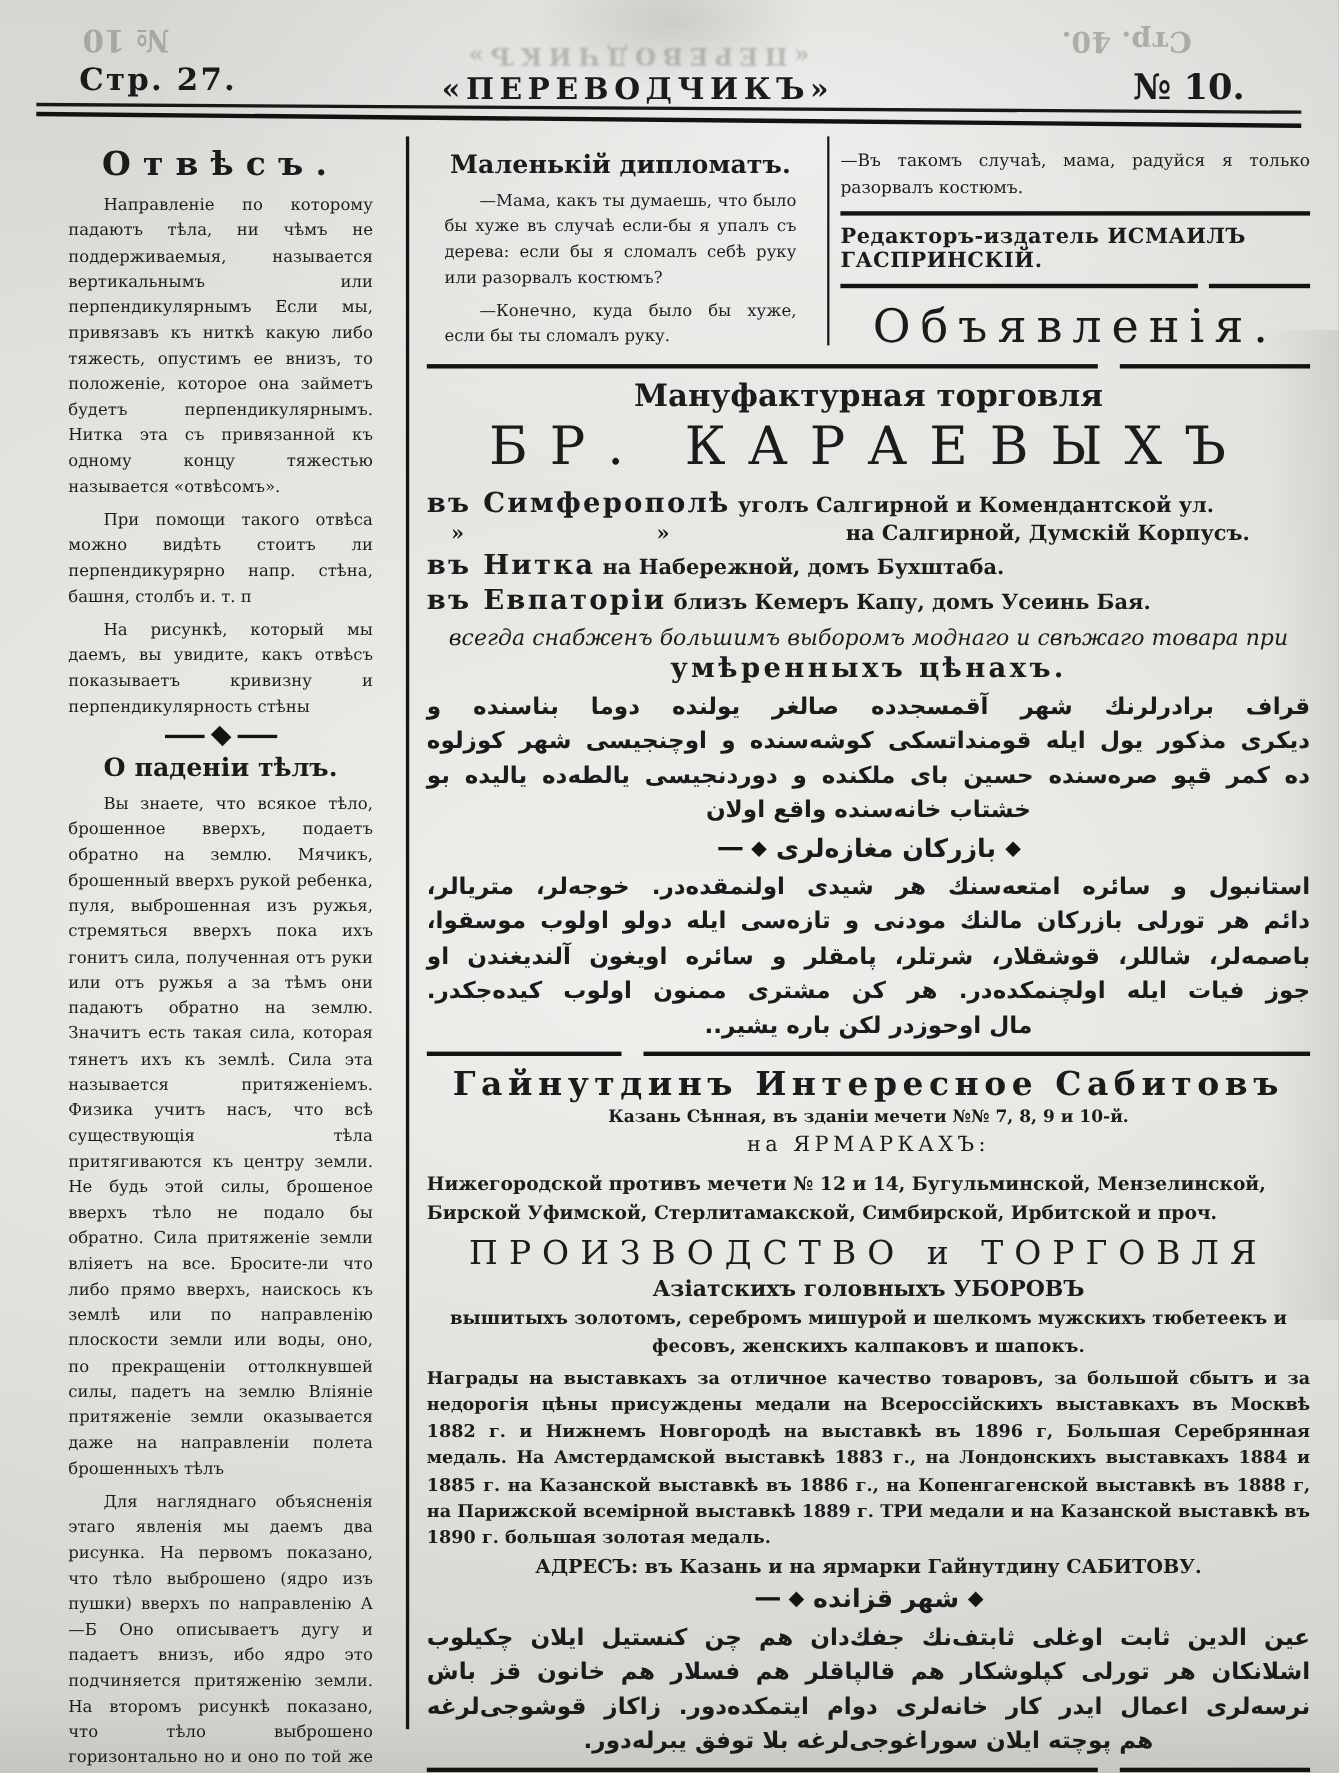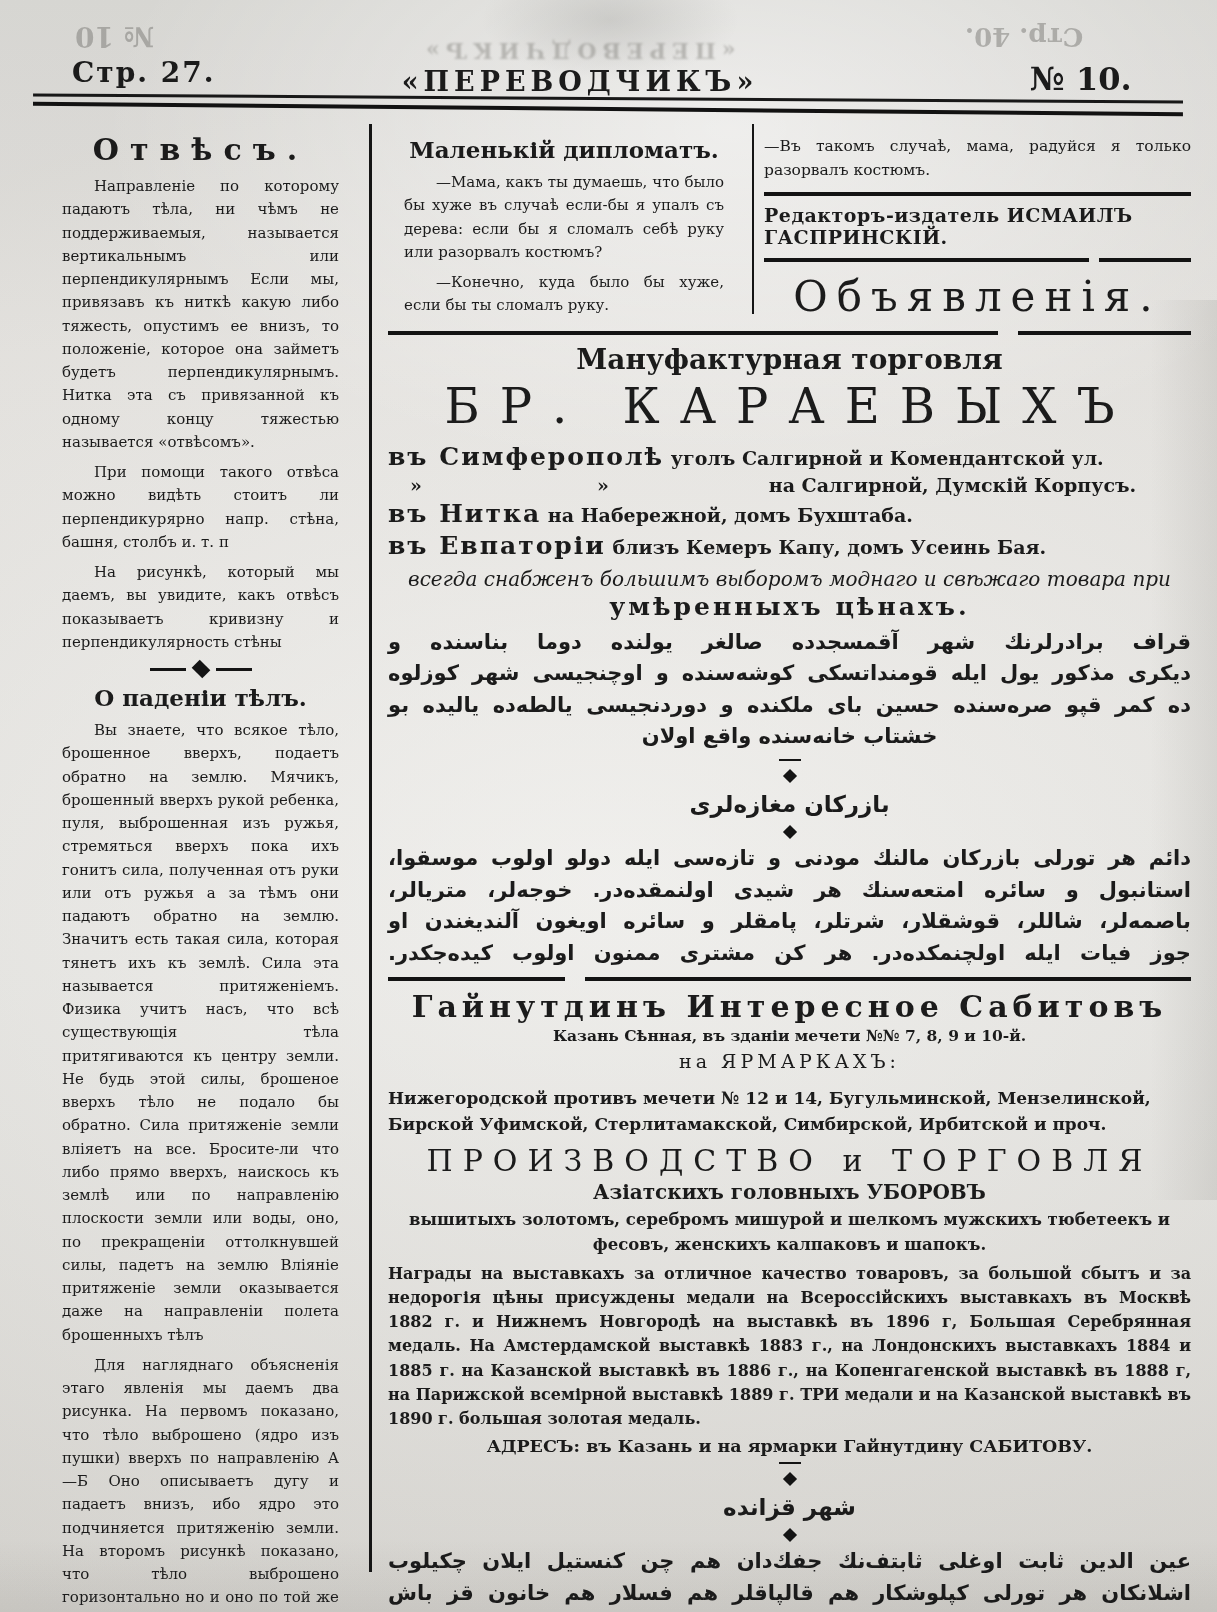--- a/index.html
+++ b/index.html
@@ -56,21 +56,21 @@
   .addr-ditto { display:flex; font-size:19px; font-weight:bold; margin:3px 0; }
   .addr-ditto .d1 { margin-left:22px; }
   .addr-ditto .d2 { margin-left:175px; }
   .addr-ditto .txt { margin-left:160px; }
   .tagline-it { text-align:center; font-style:italic; font-size:20px; margin:7px 0 1px; }
   .tagline-b { text-align:center; font-weight:bold; font-size:25px; letter-spacing:3px; margin:0 0 6px; }
   
   .arabic { direction:rtl; font-family:"DejaVu Sans","Liberation Sans",sans-serif; font-weight:bold; }
   .ar-line { font-size:21px; line-height:1.5; text-align:justify; text-align-last:justify; }
   .ar-line.last { text-align:center; text-align-last:center; }
-  .ar-subhead { display:flex; align-items:center; justify-content:center; gap:10px; margin:6px 0;flex-direction:column; }
+  .ar-subhead { display:flex; align-items:center; justify-content:center; gap:10px; margin:6px 0; }
   .ar-subhead .txt { direction:rtl; font-family:"DejaVu Sans","Liberation Sans",sans-serif; font-weight:bold; font-size:23px; }
   .ar-subhead .dia { width:10px; height:10px; background:#141414; transform:rotate(45deg); }
   .ar-subhead .bar { width:22px; height:2.5px; background:#141414; }
   
   .ad2-title { text-align:center; font-size:30px; font-weight:bold; letter-spacing:5px; margin:8px 0 2px; white-space:nowrap; }
   .ad2-kazan { text-align:center; font-size:15.5px; font-weight:bold; margin:2px 0; }
   .ad2-fairs-label { text-align:center; font-size:19px; letter-spacing:4px; margin:5px 0 3px; }
   .ad2-fairs { text-align:left; font-size:17px; font-weight:bold; line-height:1.5; margin:14px 0 2px; }
   .ad2-prod { text-align:center; font-size:30px; letter-spacing:10px; font-weight:normal; margin:6px 0 2px; white-space:nowrap; }
   .ad2-uborov { text-align:center; font-size:20px; font-weight:bold; margin:2px 0 4px; }
@@ -190,24 +190,25 @@
         </div>
 
         <div class="ar-subhead">
           <div class="bar"></div>
           <div class="dia"></div>
           <div class="txt">بازركان مغازه‌لرى</div>
           <div class="dia"></div>
         </div>
 
         <div class="arabic">
+          <div class="ar-line">استانبول و سائره امتعه‌سنك هر شيدى اولنمقده‌در. خوجه‌لر، متريالر،</div>
           <div class="ar-line">دائم هر تورلى بازركان مالنك مودنى و تازه‌سى ايله دولو اولوب موسقوا،</div>
-          <div class="ar-line">استانبول و سائره امتعه‌سنك هر شيدى اولنمقده‌در. خوجه‌لر، متريالر،</div>
           <div class="ar-line">باصمه‌لر، شاللر، قوشقلار، شرتلر، پامقلر و سائره اويغون آلنديغندن او</div>
           <div class="ar-line">جوز فيات ايله اولچنمكده‌در. هر كن مشترى ممنون اولوب كيده‌جكدر.</div>
+          <div class="ar-line last">مال اوحوزدر لكن باره يشير..</div>
         </div>
       </div>
 
       <div class="rule-split" style="margin-top:8px;">
           <div class="seg1" style="width:22%;"></div>
           <div class="gap"></div>
           <div class="seg2" style="width:75.5%;"></div>
         </div>
 
       <div>

